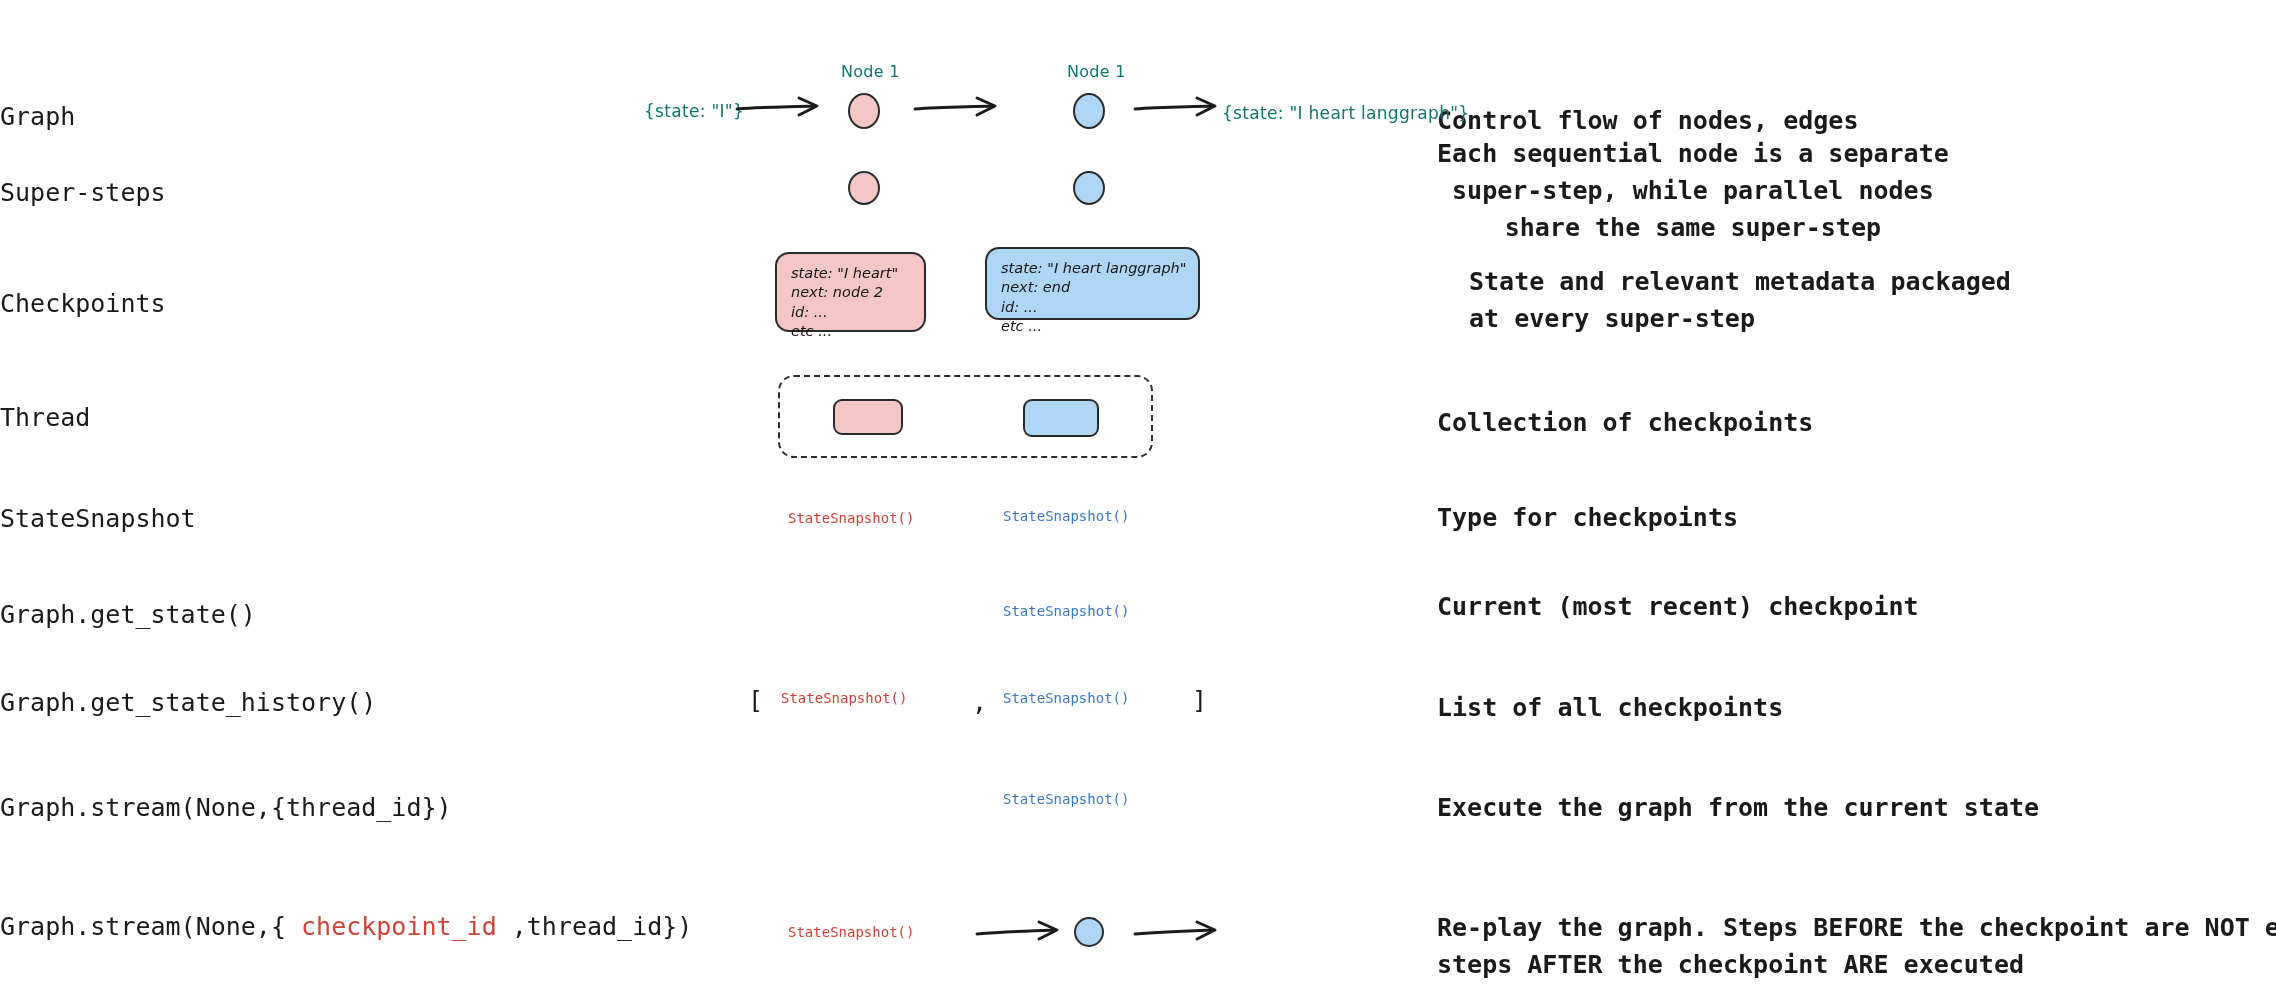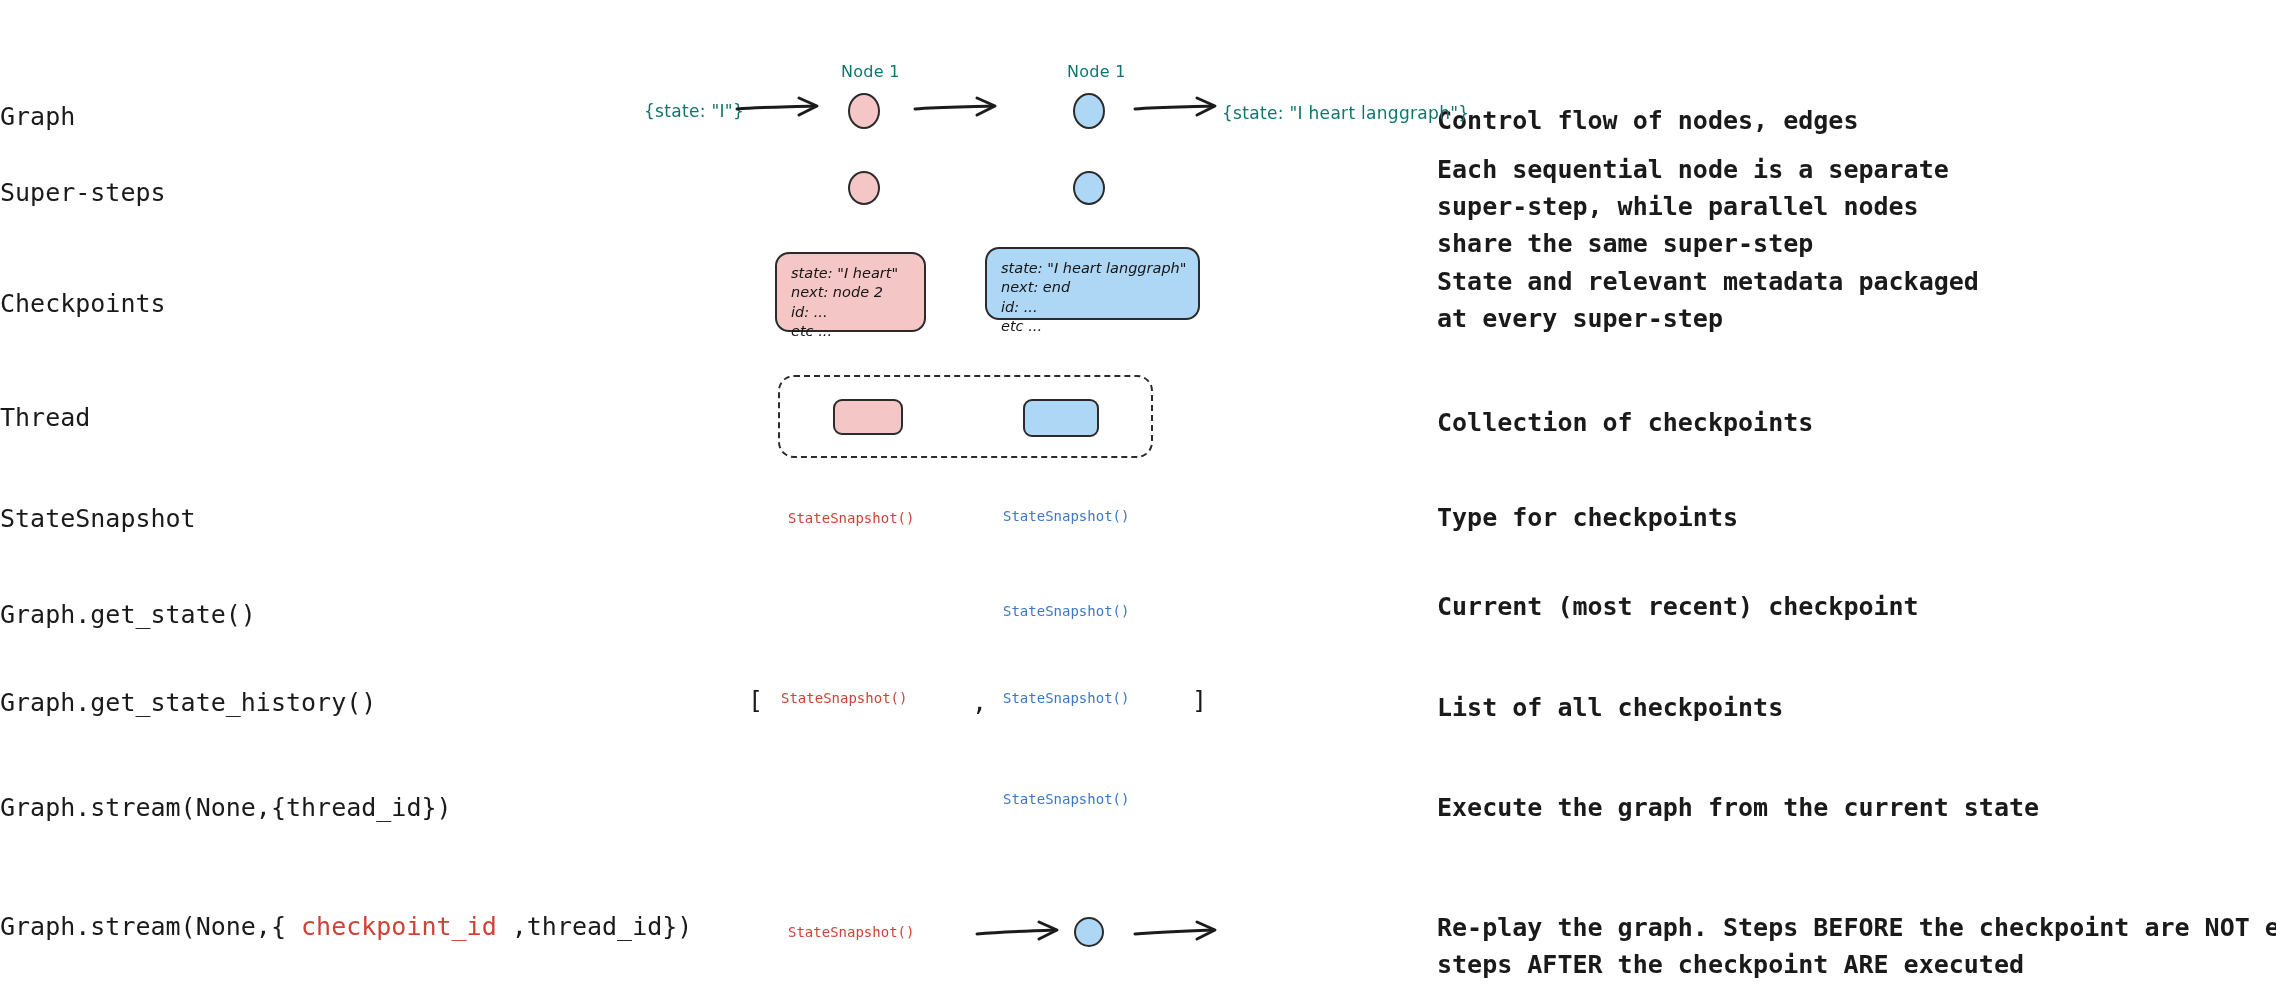--- a/index.html
+++ b/index.html
@@ -114,24 +114,24 @@
   <div class="label-col" style="top:290px;">Checkpoints</div>
   <div class="label-col" style="top:404px;">Thread</div>
   <div class="label-col" style="top:505px;">StateSnapshot</div>
   <div class="label-col" style="top:601px;">Graph.get_state()</div>
   <div class="label-col" style="top:689px;">Graph.get_state_history()</div>
   <div class="label-col" style="top:794px;">Graph.stream(None,{thread_id})</div>
 
   <div class="label-col" style="top:913px; width:620px;"><span>Graph.stream(None,{ </span><span class="accent-red">checkpoint_id</span><span> ,thread_id})</span></div>
 
   <div class="desc-col" style="top:103px;">Control flow of nodes, edges</div>
-  <div class="desc-col" style="top:152px;">Each sequential node is a separate
+  <div class="desc-col" style="top:136px;text-align:center;">Each sequential node is a separate
 super-step, while parallel nodes
 share the same super-step</div>
-  <div class="desc-col" style="top:264px;">State and relevant metadata packaged
+  <div class="desc-col" style="top:264px;margin-left:32px;">State and relevant metadata packaged
 at every super-step</div>
   <div class="desc-col" style="top:405px;">Collection of checkpoints</div>
   <div class="desc-col" style="top:500px;">Type for checkpoints</div>
   <div class="desc-col" style="top:589px;">Current (most recent) checkpoint</div>
   <div class="desc-col" style="top:690px;">List of all checkpoints</div>
   <div class="desc-col" style="top:790px;">Execute the graph from the current state</div>
   <div class="desc-col" style="top:910px;">Re-play the graph. Steps BEFORE the checkpoint are NOT executed,
 steps AFTER the checkpoint ARE executed</div>
 
   <div class="hand" style="left:644px; top:101px;">{state: "I"}</div>

